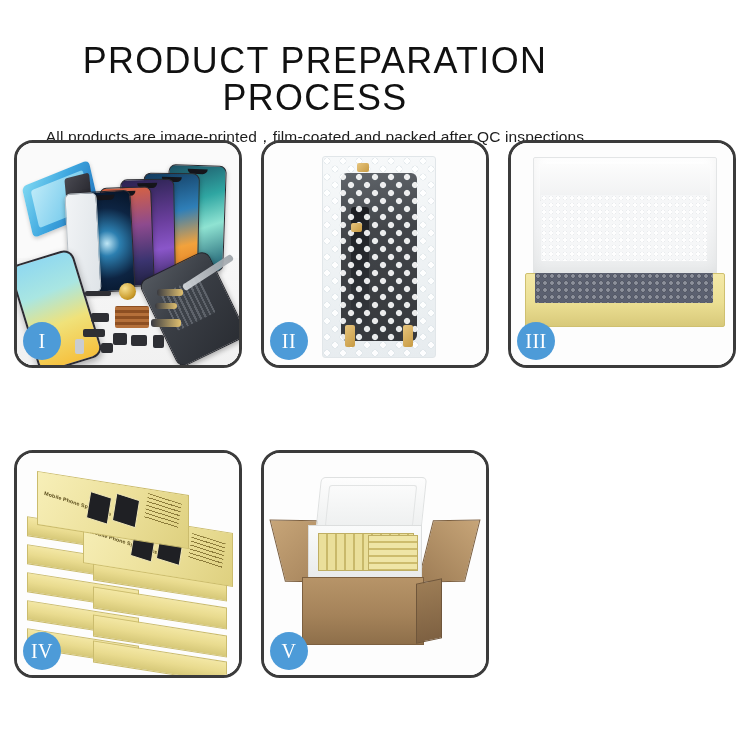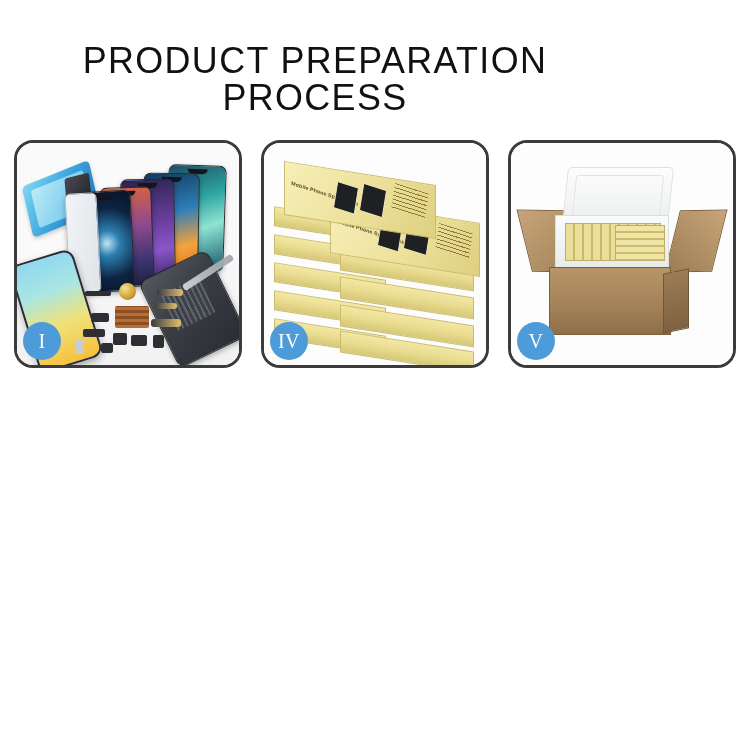--- a/index.html
+++ b/index.html
@@ -382,20 +382,21 @@
     border-radius: 1px;
   }
 </style>
 </head>
 <body>
 
 <div class="page">
 
   <div class="header">
     <h1 class="title">PRODUCT PREPARATION PROCESS</h1>
+    <p class="subtitle">All products are image-printed，film-coated and packed after QC inspections</p>
   </div>
 
   <div class="grid">
 
     <div class="panel">
       <div class="panel-inner p1">
         <div class="bg-strip"></div>
 
         <div class="film">
           <div class="film-in"></div>
@@ -435,21 +436,46 @@
         <div class="cmp" style="left:66px; top:186px; width:22px; height:8px;"></div>
         <div class="cmp ltgrey" style="left:58px; top:196px; width:9px; height:15px;"></div>
         <div class="cmp" style="left:96px; top:190px; width:14px; height:12px;"></div>
         <div class="cmp" style="left:114px; top:192px; width:16px; height:11px;"></div>
         <div class="cmp" style="left:136px; top:192px; width:11px; height:13px;"></div>
         <div class="cmp" style="left:84px; top:200px; width:12px; height:10px;"></div>
       </div>
       <span class="badge">I</span>
     </div>
 
-
+    <div class="panel">
+      <div class="panel-inner p2">
+        <div class="bag">
+          <div class="inner-part"></div>
+          <div class="inner-strip"></div>
+          <div class="bubbles"></div>
+          <div class="tape" style="left:34px; top:6px; width:12px; height:9px;"></div>
+          <div class="tape" style="left:28px; top:66px; width:11px; height:9px;"></div>
+          <div class="tape" style="left:22px; bottom:10px; width:10px; height:22px;"></div>
+          <div class="tape" style="right:22px; bottom:10px; width:10px; height:22px;"></div>
+        </div>
+      </div>
+      <span class="badge">II</span>
+    </div>
+
+    <div class="panel">
+      <div class="panel-inner p3">
+        <div class="box3-lid"></div>
+        <div class="foam-back"></div>
+        <div class="box3-flapL"></div>
+        <div class="box3-flapR"></div>
+        <div class="box3-base"></div>
+        <div class="box3-tray"></div>
+      </div>
+      <span class="badge">III</span>
+    </div>
 
     <div class="panel">
       <div class="panel-inner p4">
         <div class="stackwrap">
 
           <div class="slab" style="left:6px;  top:56px;  width:110px; height:18px; transform: skewY(9deg);"></div>
           <div class="slab" style="left:6px;  top:84px;  width:110px; height:18px; transform: skewY(9deg);"></div>
           <div class="slab" style="left:6px;  top:112px; width:110px; height:18px; transform: skewY(9deg);"></div>
           <div class="slab" style="left:6px;  top:140px; width:110px; height:18px; transform: skewY(9deg);"></div>
           <div class="slab" style="left:6px;  top:168px; width:110px; height:18px; transform: skewY(9deg);"></div>

